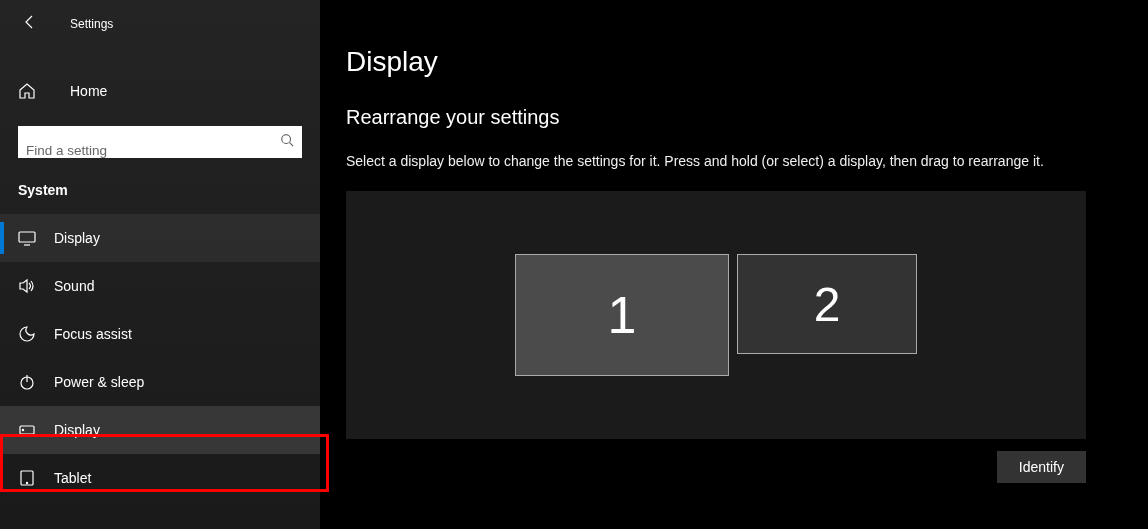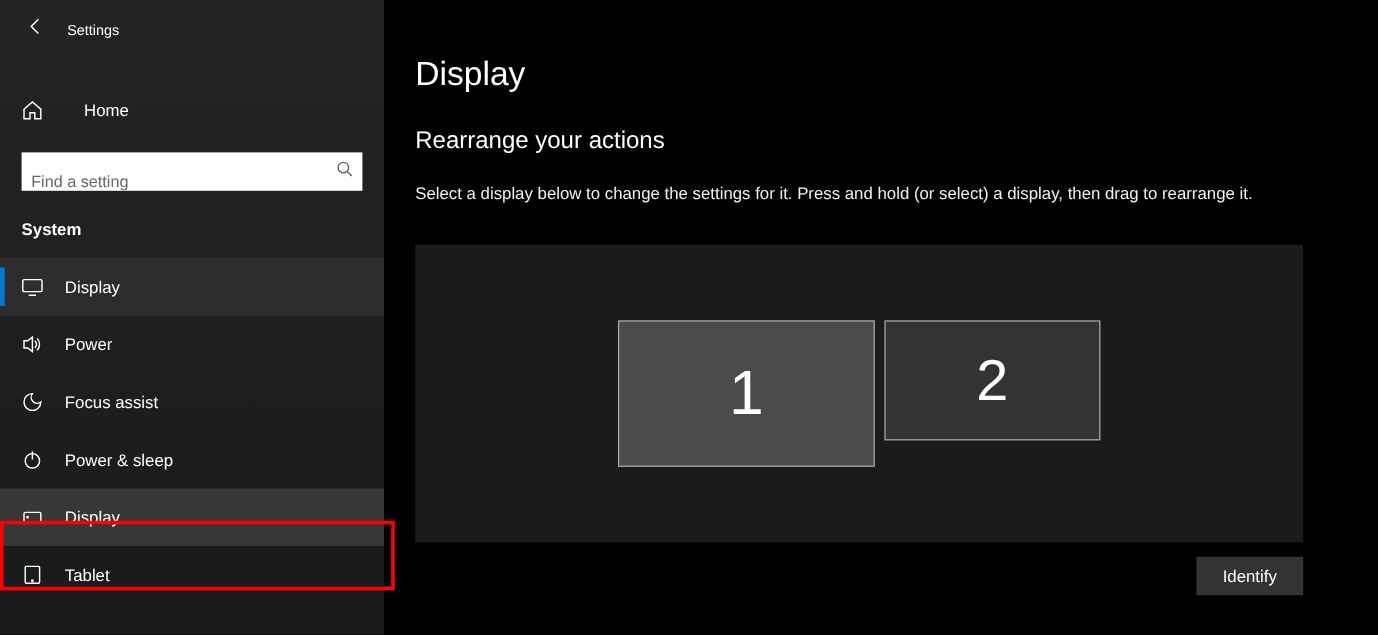--- a/index.html
+++ b/index.html
@@ -16,21 +16,21 @@
       width: 320px;
       background: #1a1a1a;
       background: linear-gradient(180deg, #242424 0%, #1a1a1a 100%);
       display: flex;
       flex-direction: column;
       position: relative;
     }
     .sidebar-header {
       display: flex;
       align-items: center;
-      gap: 18px;
+      gap: 32px;
       padding: 14px 34px 10px 22px;
     }
     .back-icon svg { stroke: #fff; }
     .settings-title { font-size: 12px; font-weight: 400; color: #fff; }
     .home-row {
       display: flex;
       align-items: center;
       gap: 34px;
       padding: 12px 18px 12px 18px;
       margin-top: 26px;
@@ -106,21 +106,21 @@
 
     .main {
       flex: 1;
       background: #000;
       padding: 46px 40px 0 26px;
       display: flex;
       flex-direction: column;
     }
     .page-title { font-size: 28px; font-weight: 400; margin-bottom: 28px; }
     .section-heading { font-size: 20px; font-weight: 400; color: #fff; margin-bottom: 24px; }
-    .section-desc { font-size: 14px; color: #f0f0f0; margin-bottom: 35px; font-weight: 400; }
+    .section-desc { font-size: 14px; color: #f0f0f0; margin-bottom: 22px; font-weight: 400; }
     .display-area {
       background: #1b1b1b;
       width: 740px;
       height: 248px;
       display: flex;
       align-items: center;
       justify-content: center;
       gap: 8px;
     }
     .dbox {
@@ -198,21 +198,21 @@
       <span class="nav-label">Display</span>
     </li>
     <li class="nav-item">
       <span class="nav-icon">
         <svg width="18" height="18" viewBox="0 0 18 18" fill="none" stroke="#fff" stroke-width="1.2">
             <path d="M2 6 H5 L9 3 V15 L5 12 H2 Z"></path>
             <path d="M11 6 Q14 9 11 12"></path>
             <path d="M13 4 Q17 9 13 14"></path>
           </svg>
       </span>
-      <span class="nav-label">Power</span>
+      <span class="nav-label">Sound</span>
     </li>
     <li class="nav-item">
       <span class="nav-icon">
         <svg width="18" height="18" viewBox="0 0 18 18" fill="none" stroke="#fff" stroke-width="1.2">
             <path d="M9 2 A7 7 0 1 0 16 9 A5 5 0 0 1 9 2 Z"></path>
           </svg>
       </span>
       <span class="nav-label">Focus assist</span>
     </li>
     <li class="nav-item">
@@ -242,21 +242,21 @@
       </span>
       <span class="nav-label">Tablet</span>
     </li>
   </ul>
 
   <div class="red-box" style="left:0; top:434px; width:329px; height:58px;"></div>
 </div>
 
 <div class="main">
   <h1 class="page-title">Display</h1>
-  <h2 class="section-heading">Rearrange your actions</h2>
+  <h2 class="section-heading">Rearrange your settings</h2>
   <p class="section-desc">Select a display below to change the settings for it. Press and hold (or select) a display, then drag to rearrange it.</p>
 
   <div class="display-area">
     <div class="dbox primary">
       <span>1</span>
     </div>
     <div class="dbox secondary">
       <span>2</span>
     </div>
   </div>

